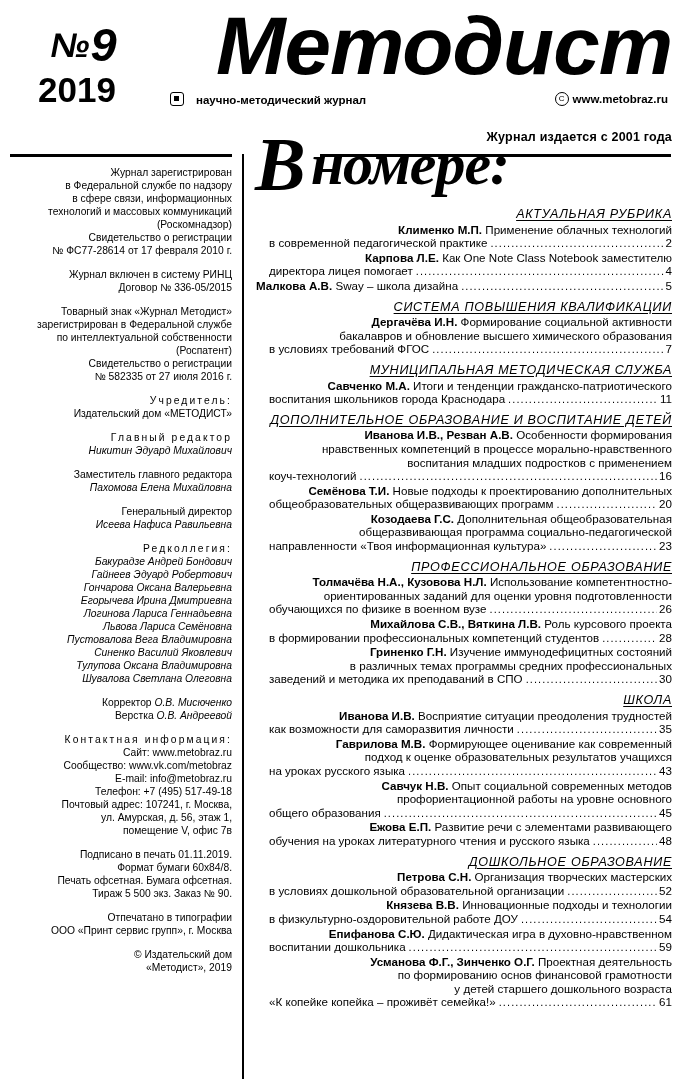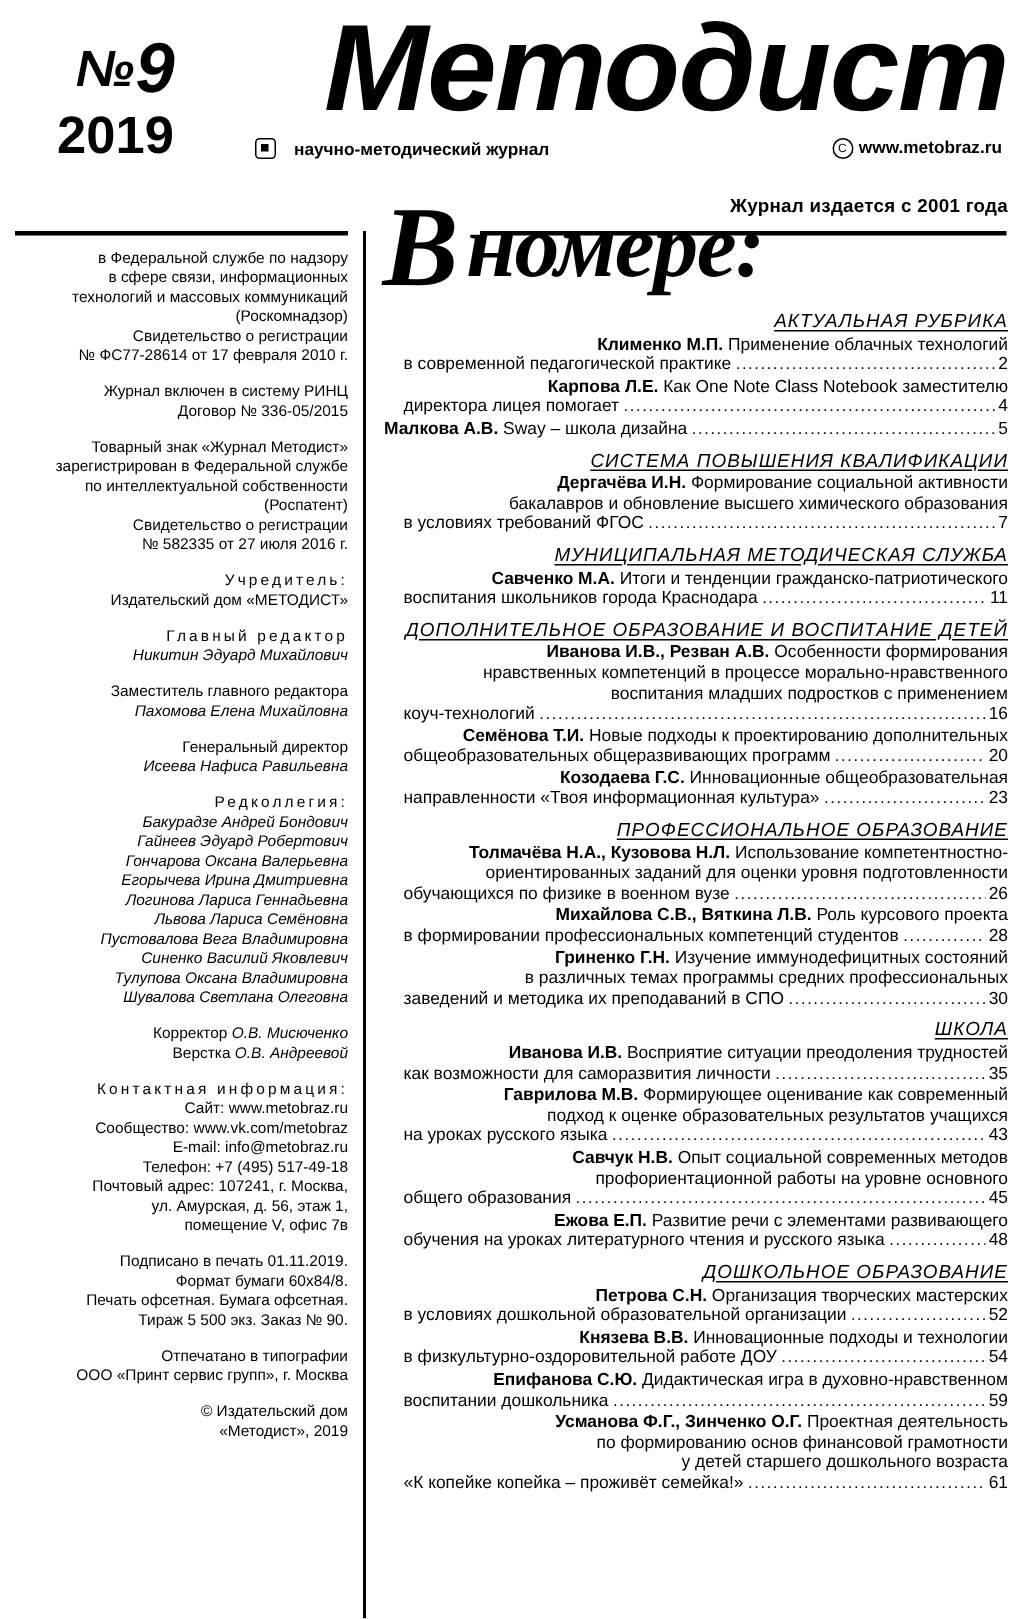--- a/index.html
+++ b/index.html
@@ -283,20 +283,21 @@
 
   <div class="content">
 
     <div class="rule-left"></div>
     <div class="rule-right"></div>
     <div class="vdivider"></div>
 
     <div class="imprint">
 
       <div class="blk">
+        <span class="ln">Журнал зарегистрирован</span>
         <span class="ln">в Федеральной службе по надзору</span>
         <span class="ln">в сфере связи, информационных</span>
         <span class="ln">технологий и массовых коммуникаций</span>
         <span class="ln">(Роскомнадзор)</span>
         <span class="ln">Свидетельство о регистрации</span>
         <span class="ln">№ ФС77-28614 от 17 февраля 2010 г.</span>
       </div>
 
       <div class="blk">
         <span class="ln">Журнал включен в систему РИНЦ</span>
@@ -427,21 +428,21 @@
           <div class="entry"><span><span class="author">Иванова И.В., Резван А.В.</span><span class="ttl"> Особенности формирования</span></span><span class="cont">нравственных компетенций в процессе морально-нравственного</span><span class="cont">воспитания младших подростков с применением</span><div class="last-line">
               <span class="lt">коуч-технологий</span>
               <span class="leader">........................................................................................................................................................................................................</span>
               <span class="pg">16</span>
             </div></div>
           <div class="entry"><span><span class="author">Семёнова Т.И.</span><span class="ttl"> Новые подходы к проектированию дополнительных</span></span><div class="last-line">
               <span class="lt">общеобразовательных общеразвивающих программ</span>
               <span class="leader">........................................................................................................................................................................................................</span>
               <span class="pg">20</span>
             </div></div>
-          <div class="entry"><span><span class="author">Козодаева Г.С.</span><span class="ttl"> Инновационные общеобразовательная</span></span><div class="last-line">
+          <div class="entry"><span><span class="author">Козодаева Г.С.</span><span class="ttl"> Дополнительная общеобразовательная</span></span><span class="cont">общеразвивающая программа социально-педагогической</span><div class="last-line">
               <span class="lt">направленности «Твоя информационная культура»</span>
               <span class="leader">........................................................................................................................................................................................................</span>
               <span class="pg">23</span>
             </div></div>
         </div>
         <div class="section">
           <span class="section-title">ПРОФЕССИОНАЛЬНОЕ ОБРАЗОВАНИЕ</span>
           <div class="entry"><span><span class="author">Толмачёва Н.А., Кузовова Н.Л.</span><span class="ttl"> Использование компетентностно-</span></span><span class="cont">ориентированных заданий для оценки уровня подготовленности</span><div class="last-line">
               <span class="lt">обучающихся по физике в военном вузе</span>
               <span class="leader">........................................................................................................................................................................................................</span>

